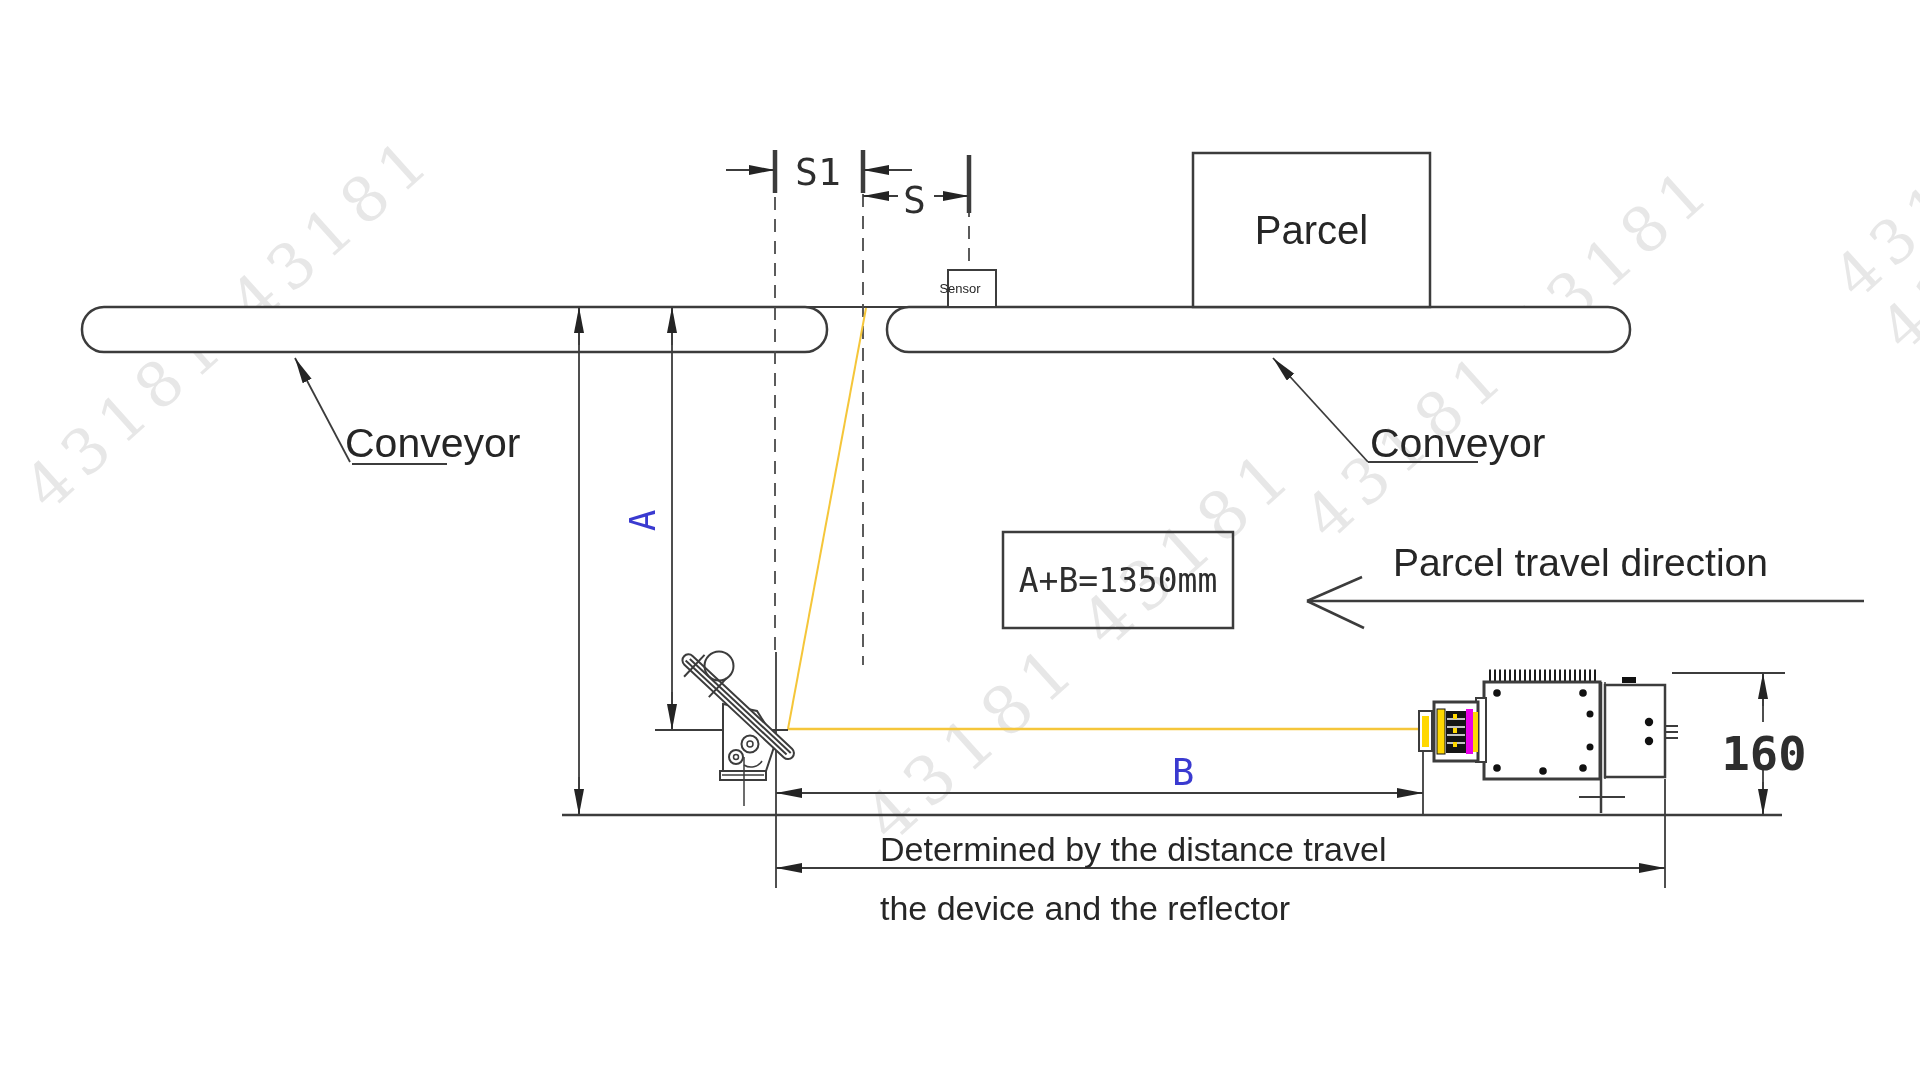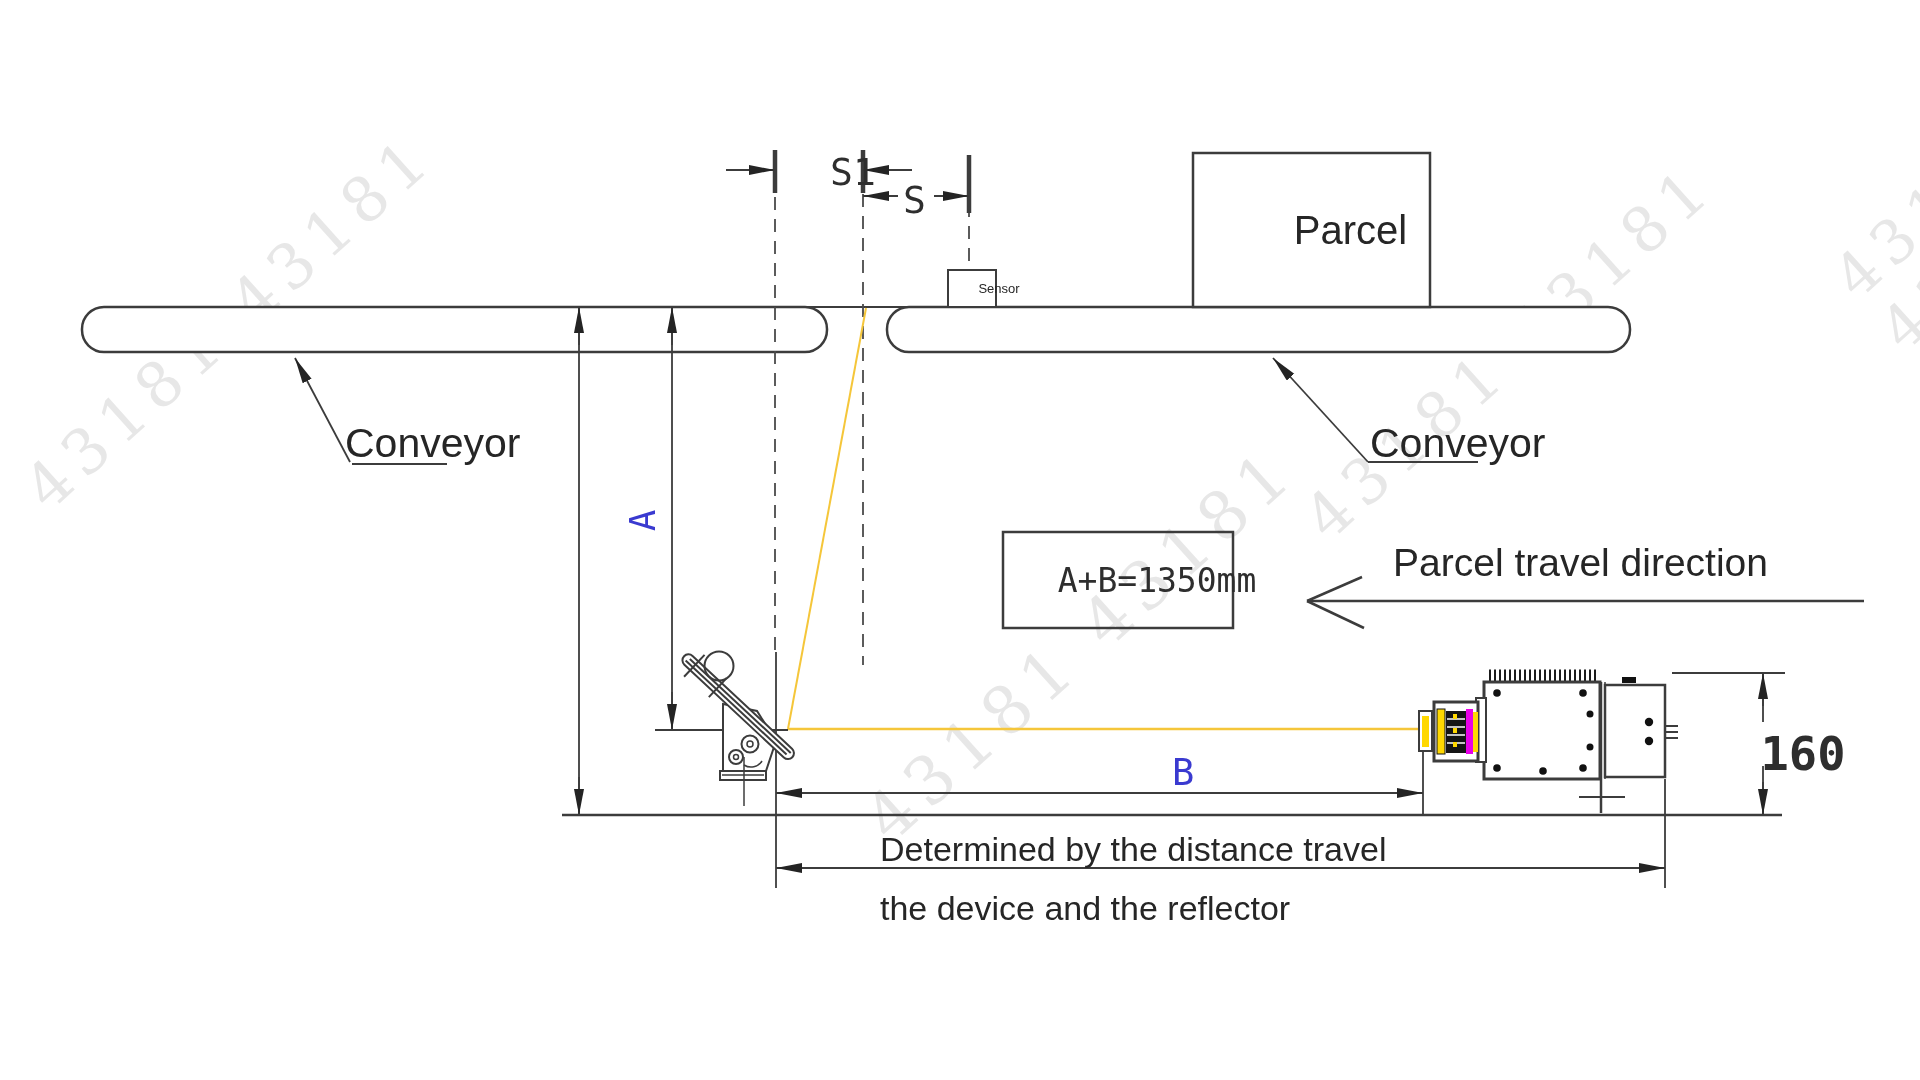--- a/index.html
+++ b/index.html
@@ -19,21 +19,21 @@
   .w3{stroke-width:3px;} .tick{stroke-width:4.5px;}
   .dash{stroke-dasharray:13 9;stroke-width:1.8px;stroke:#4a4a4a;}
   .whitefill{fill:#ffffff;}
   .laser{stroke:var(--laser);fill:none;}
   .ahf{fill:#242424;}
   .dot{fill:#111;stroke:none;}
   .lbl{position:absolute;white-space:nowrap;color:#262626;}
   .big{font-size:41px;}
   .cad{font-family:"DejaVu Sans Mono", monospace;color:#2e2e2e;}
   .blue{color:var(--blue);}
-  .center-box{display:flex;align-items:center;justify-content:center;margin-left:39px;}
+  .center-box{display:flex;align-items:center;justify-content:center;}
   .wm{position:absolute;font-family:"DejaVu Serif", serif;color:var(--wm);
       letter-spacing:10px;transform-origin:left top;pointer-events:none;}
 </style>
 </head>
 <body>
 
 <div class="stage">
 
   <span class="wm" style="left:10px;top:470px;font-size:62px;transform:rotate(-42deg);">43181 43181</span>
   <span class="wm" style="left:1290px;top:500px;font-size:62px;transform:rotate(-42deg);">43181 43181</span>
@@ -188,21 +188,21 @@
       <line x1="1579" y1="797" x2="1625" y2="797" class="ln"></line>
       <rect x="1605" y="685" width="60" height="92" class="ln w25 whitefill"></rect>
       <circle cx="1649" cy="722" r="4.2" class="dot"></circle>
       <circle cx="1649" cy="741" r="4.2" class="dot"></circle>
       <line x1="1665" y1="726" x2="1678" y2="726" class="ln"></line>
       <line x1="1665" y1="732" x2="1678" y2="732" class="ln"></line>
       <line x1="1665" y1="738" x2="1678" y2="738" class="ln"></line>
     </g>
   </svg>
 
-  <div class="lbl cad" style="left:795px;top:150px;font-size:38px;margin-left:35px;">S1</div>
+  <div class="lbl cad" style="left:795px;top:150px;font-size:38px;">S1</div>
   <div class="lbl cad" style="left:903px;top:178px;font-size:38px;">S</div>
 
   <div class="lbl center-box" style="left:948px;top:270px;width:24px;height:37px;font-size:13px;">Sensor</div>
   <div class="lbl center-box" style="left:1193px;top:153px;width:237px;height:154px;font-size:40px;">Parcel</div>
 
   <div class="lbl big" style="left:345px;top:420px;">Conveyor</div>
   <div class="lbl big" style="left:1370px;top:420px;">Conveyor</div>
 
   <div class="lbl cad blue" style="left:632px;top:500px;font-size:36px;transform:rotate(-90deg);">A</div>
   <div class="lbl cad blue" style="left:1172px;top:751px;font-size:37px;">B</div>

